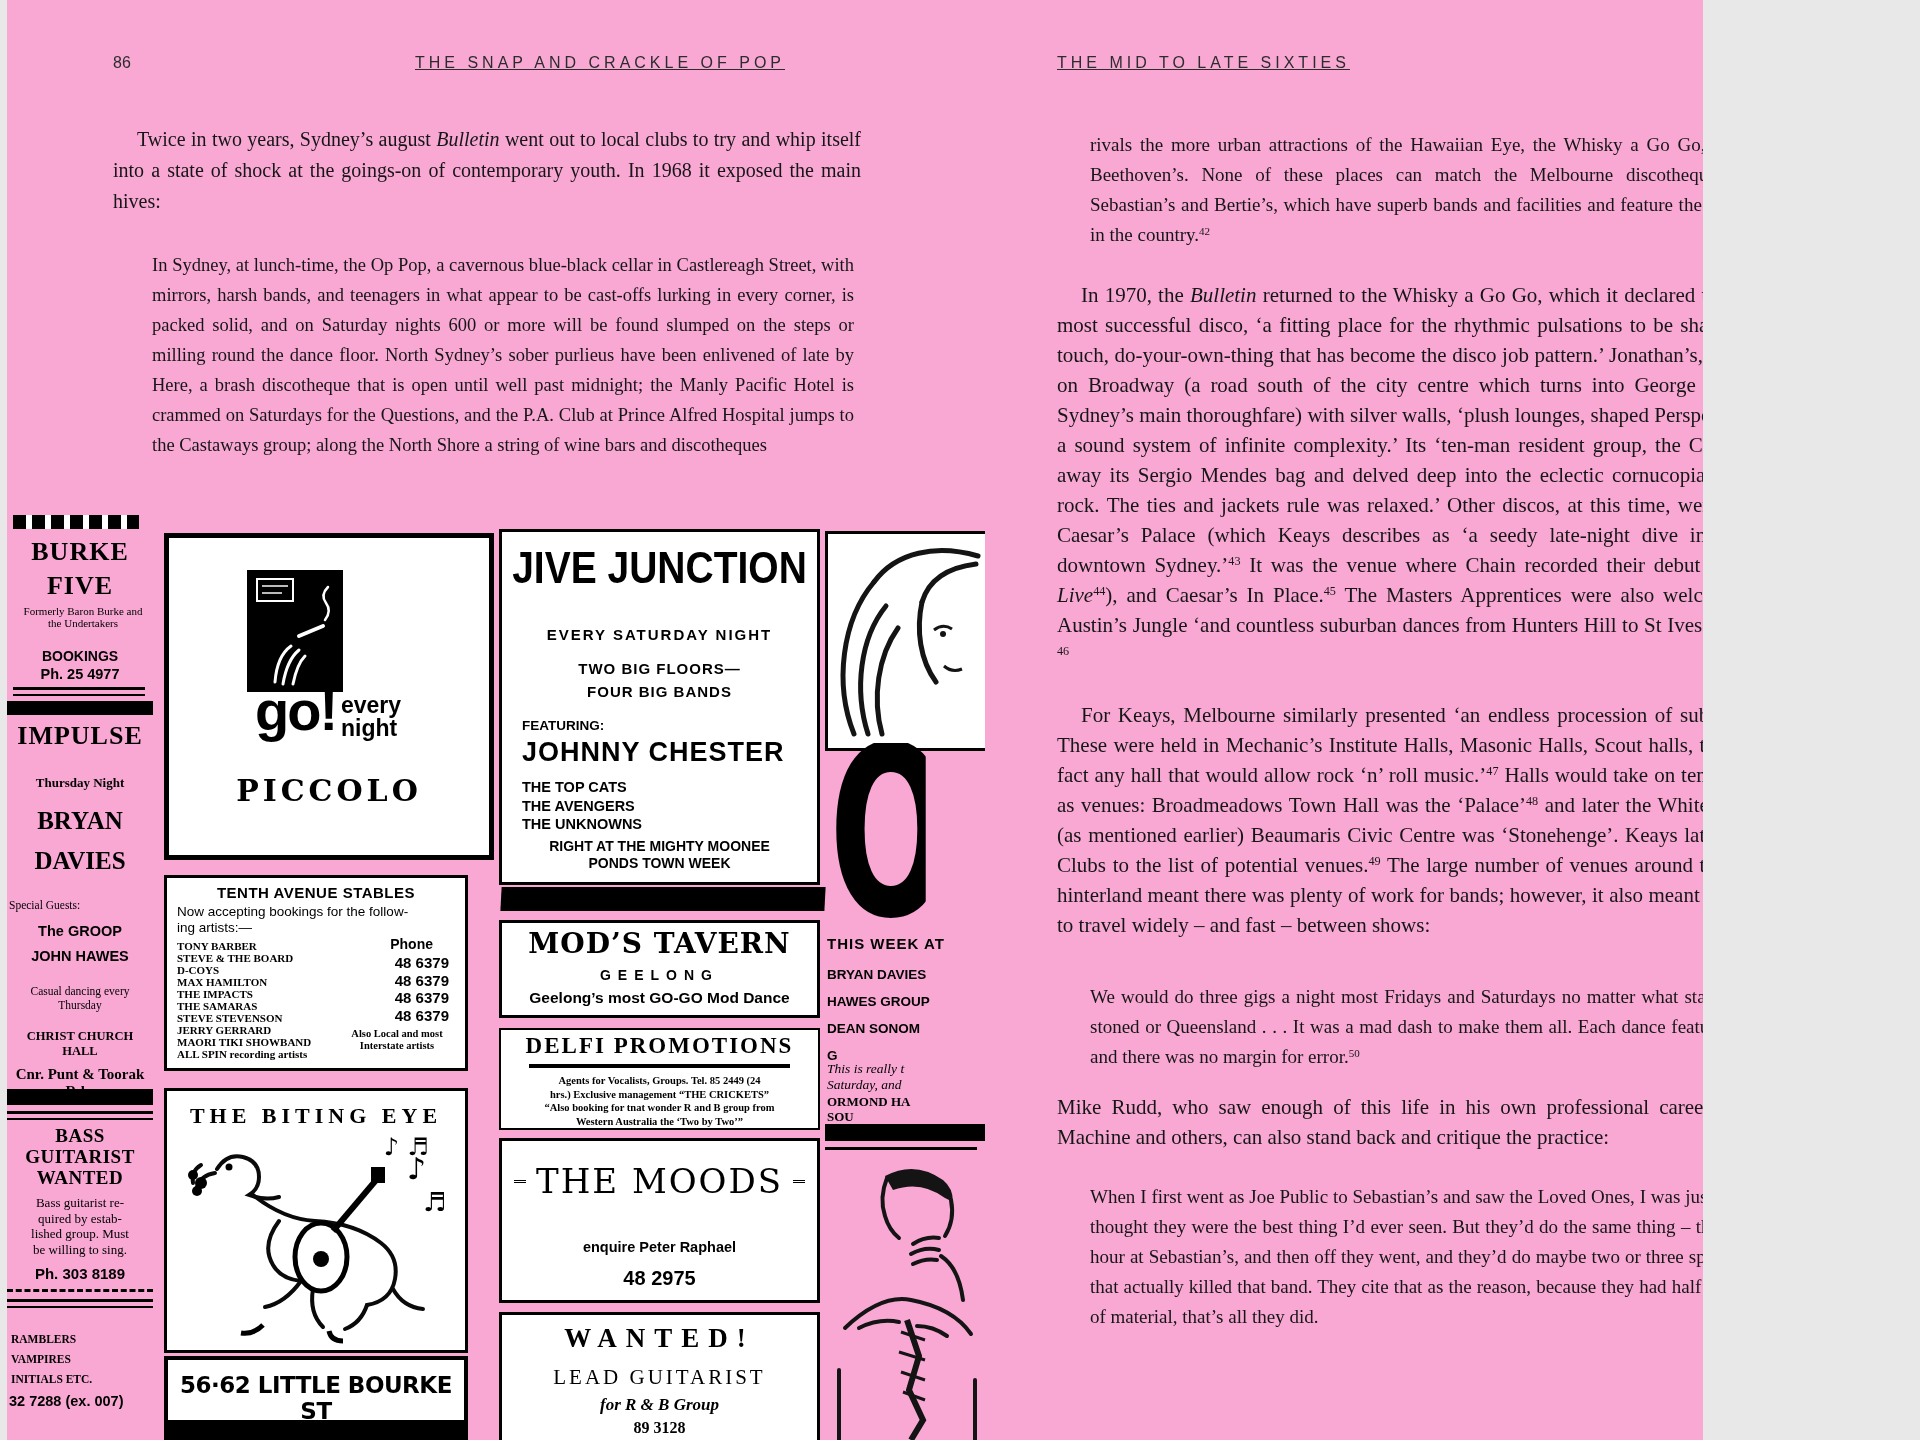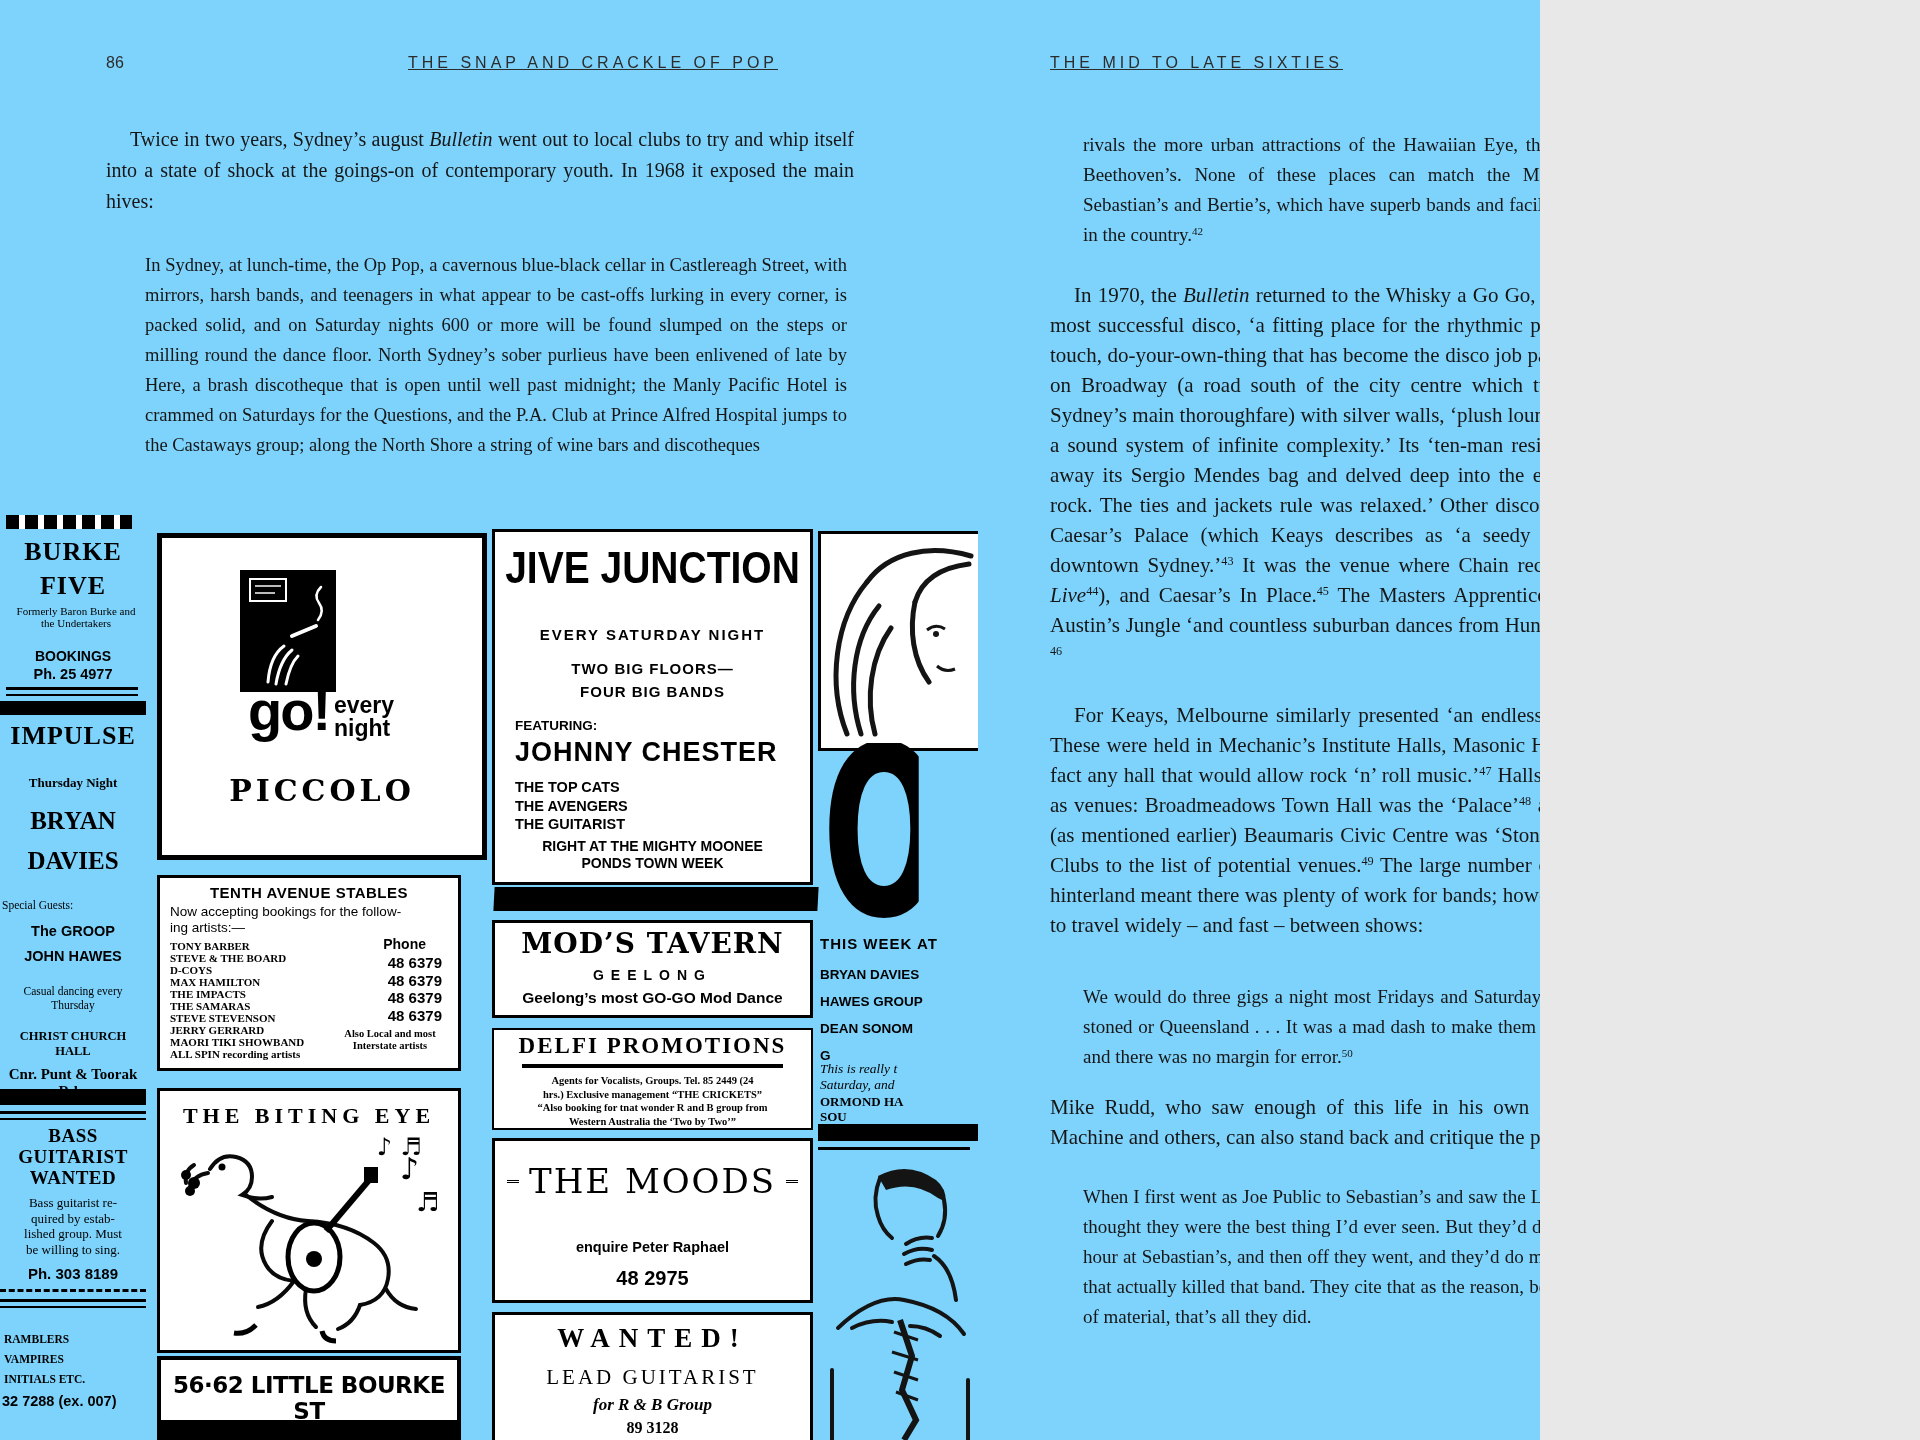--- a/index.html
+++ b/index.html
@@ -1,17 +1,17 @@
 <!DOCTYPE html>
 <html><head>
 <meta charset="utf-8">
 <style>
   html,body{margin:0;padding:0;background:#e8e8e8;}
-  .sheet{position:relative;width:1540px;height:1440px;background:#7dd3fc;overflow:hidden;
-         font-family:"Liberation Serif",serif;color:#1b1b1b;}
+  .sheet{position:relative;width:1696px;height:1440px;background:#f9a8d4;overflow:hidden;
+         font-family:"Liberation Serif",serif;color:#1b1b1b;margin-left:7px;}
   .abs{position:absolute;}
   .sans{font-family:"Liberation Sans",sans-serif;}
   .serif{font-family:"Liberation Serif",serif;}
   .dserif{font-family:"DejaVu Serif",serif;}
   .dsans{font-family:"DejaVu Sans",sans-serif;}
   .b{font-weight:bold;}
   .i{font-style:italic;}
   .c{text-align:center;}
   .pre{white-space:pre-line;}
   .runhead{font-family:"Liberation Sans",sans-serif;font-size:16px;letter-spacing:4px;color:#2c2c2c;text-decoration:underline;}
@@ -158,21 +158,21 @@
 
     <div class="adbox" style="left:492px;top:24px;width:321px;height:356px">
       <div class="adel sans b c" style="top:12px;font-size:39px;transform:scaleY(1.12);transform-origin:top">JIVE JUNCTION</div>
       <div class="adel sans b c" style="top:94px;font-size:15px;letter-spacing:2px">EVERY SATURDAY NIGHT</div>
       <div class="adel sans b c" style="top:128px;font-size:15px;letter-spacing:1px">TWO BIG FLOORS—</div>
       <div class="adel sans b c" style="top:151px;font-size:15px;letter-spacing:1px">FOUR BIG BANDS</div>
       <div class="abs sans b" style="left:20px;top:186px;font-size:13.5px">FEATURING:</div>
       <div class="abs sans b" style="left:20px;top:205px;font-size:27px;letter-spacing:1px">JOHNNY CHESTER</div>
       <div class="abs sans b pre" style="left:20px;top:246px;font-size:14.5px;line-height:18.5px">THE TOP CATS
 THE AVENGERS
-THE GUITARIST</div>
+THE UNKNOWNS</div>
       <div class="adel sans b c pre" style="top:306px;font-size:14px;line-height:17px">RIGHT AT THE MIGHTY MOONEE
 PONDS TOWN WEEK</div>
     </div>
     <div class="blackbar" style="left:494px;top:382px;width:324px;height:24px;transform:skewX(-3deg)"></div>
 
     <div class="adbox" style="left:492px;top:415px;width:321px;height:98px">
       <div class="adel dserif b c" style="top:4px;font-size:28px;letter-spacing:1px">MOD’S TAVERN</div>
       <div class="adel sans b c" style="top:44px;font-size:14px;letter-spacing:7px">GEELONG</div>
       <div class="adel sans b c" style="top:66px;font-size:15.5px">Geelong’s most GO-GO Mod Dance</div>
     </div>

